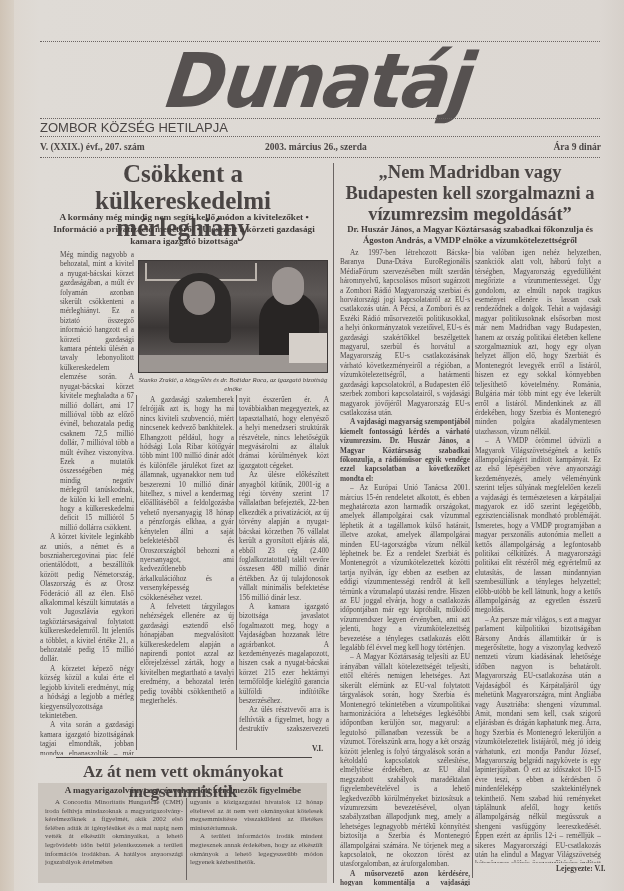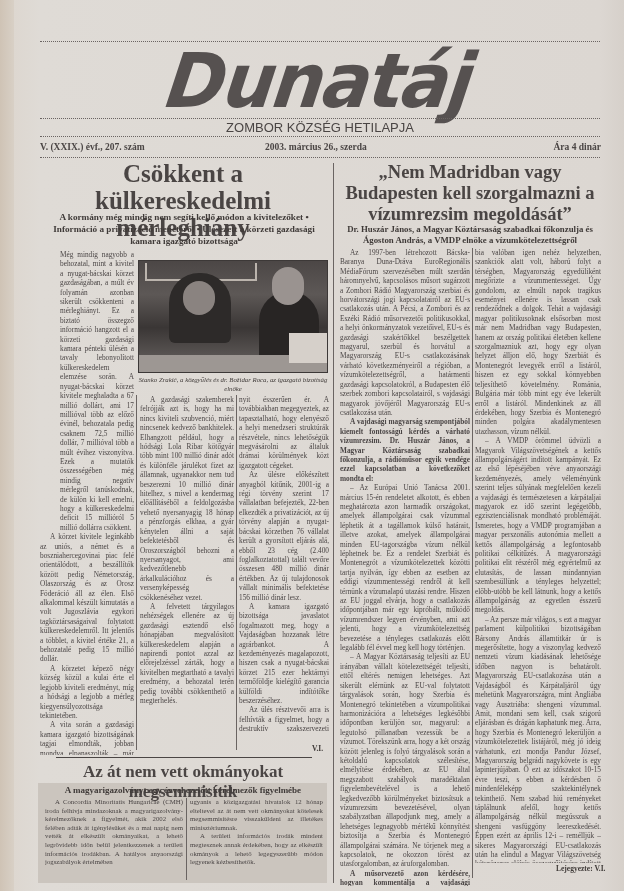--- a/index.html
+++ b/index.html
@@ -16,21 +16,21 @@
   }
   .dotline { position: absolute; border-top: 1px dotted #6a6462; }
   .masthead-title {
     position: absolute; left: 150px; top: 40px; width: 340px; height: 82px;
     font-family: "DejaVu Sans", sans-serif; font-weight: bold; font-style: italic;
     font-size: 72px; letter-spacing: -2px; color: #565150;
     line-height: 82px; text-align: center;
     transform: skewX(-8deg) scaleY(1.05);
   }
   .masthead-sub {
-    position: absolute; left: 40px; top: 120px; width: 560px; text-align: center;
+    position: absolute; left: 40px; top: 120px; width: 560px; 
     font-family: "Liberation Sans", sans-serif; font-size: 13px; color: #4a4544;
   }
   .issue-bar {
     position: absolute; left: 40px; top: 140px; width: 561px; height: 16px;
     font-family: Liberation Serif, serif; font-size: 9.5px; font-weight: bold; color: #4a4544;
   }
   .issue-bar span { position: absolute; top: 2px; }
   .vdivider { position: absolute; border-left: 1px solid #6a6462; }
   .headline {
     position: absolute; text-align: center; font-weight: bold; color: #4a4544;
@@ -79,21 +79,21 @@
 
   <div class="dotline" style="left:40px; top:41px; width:560px;"></div>
   <div class="masthead-title">Dunatáj</div>
   <div class="dotline" style="left:40px; top:118px; width:560px;"></div>
   <div class="masthead-sub">ZOMBOR KÖZSÉG HETILAPJA</div>
   <div class="dotline" style="left:40px; top:136px; width:560px;"></div>
 
   <div class="issue-bar">
     <span style="left:0;">V. (XXIX.) évf., 207. szám</span>
     <span style="left:225px;">2003. március 26., szerda</span>
-    <span style="right:0;">Ára 4 dinár</span>
+    <span style="right:0;">Ára 9 dinár</span>
   </div>
   <div class="dotline" style="left:40px; top:157px; width:560px;"></div>
 
   <div class="vdivider" style="left:333px; top:163px; height:720px;"></div>
 
   <div class="headline" style="left:38px; top:160px; width:290px; font-size:25px; line-height:27px;">Csökkent a külkereskedelmi mérleghiány</div>
   <div class="deck" style="left:40px; top:211px; width:288px;">A kormány még mindig nem segíti kellő módon a kivitelezőket • Információ a privatizáció menetéről • Ülésezett a körzeti gazdasági kamara igazgató bizottsága</div>
 
   <div class="col" style="left:40px; top:250px; width:94px; height:505px;">
     <p class="noind" style="padding-left:20px; text-indent:0;">Még mindig nagyobb a behozatal, mint a kivitel a nyugat-bácskai körzet gazdaságában, a múlt év folyamán azonban sikerült csökkenteni a mérleghiányt. Ez a biztató összegző információ hangzott el a körzeti gazdasági kamara pénteki ülésén a tavaly lebonyolított külkereskedelem elemzése során. A nyugat-bácskai körzet kivitele meghaladta a 67 millió dollárt, ami 17 millióval több az előző évinél, behozatala pedig csaknem 72,5 millió dollár, 7 millióval több a múlt évihez viszonyítva. Ezek a mutatók összességében még mindig negatív mérlegről tanúskodnak, de külön ki kell emelni, hogy a külkereskedelmi deficit 15 millióról 5 millió dollárra csökkent.</p>

